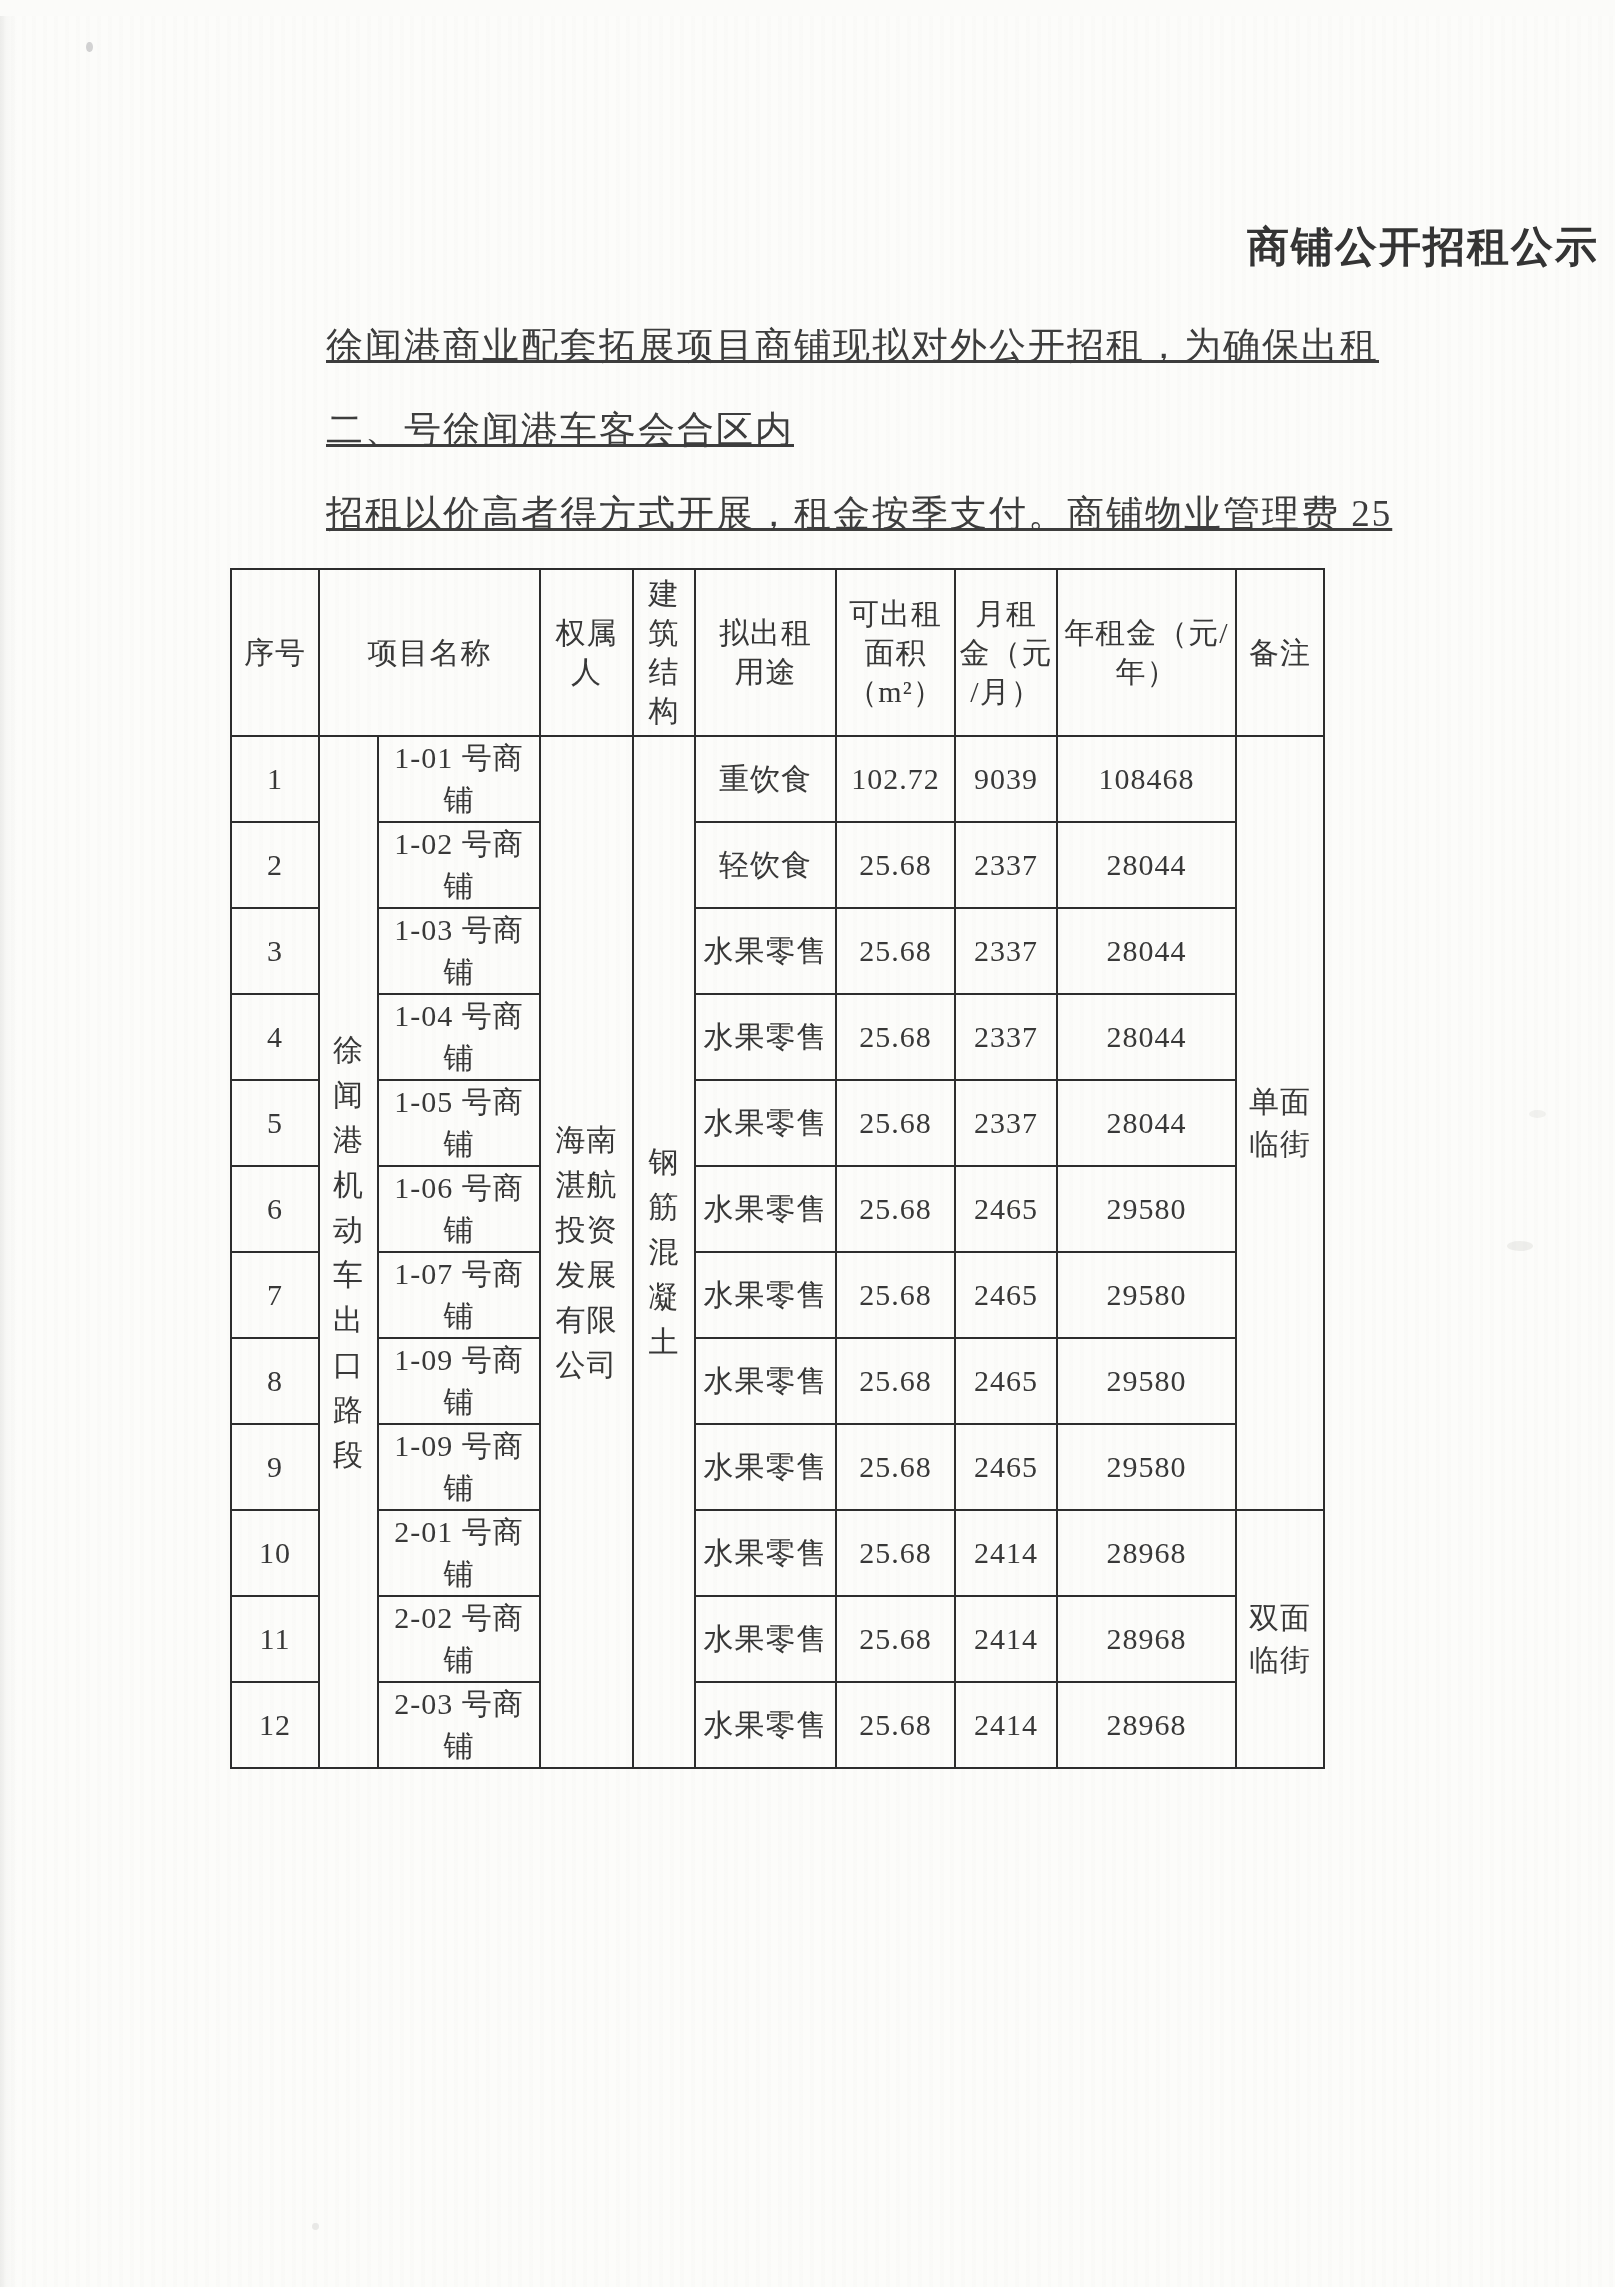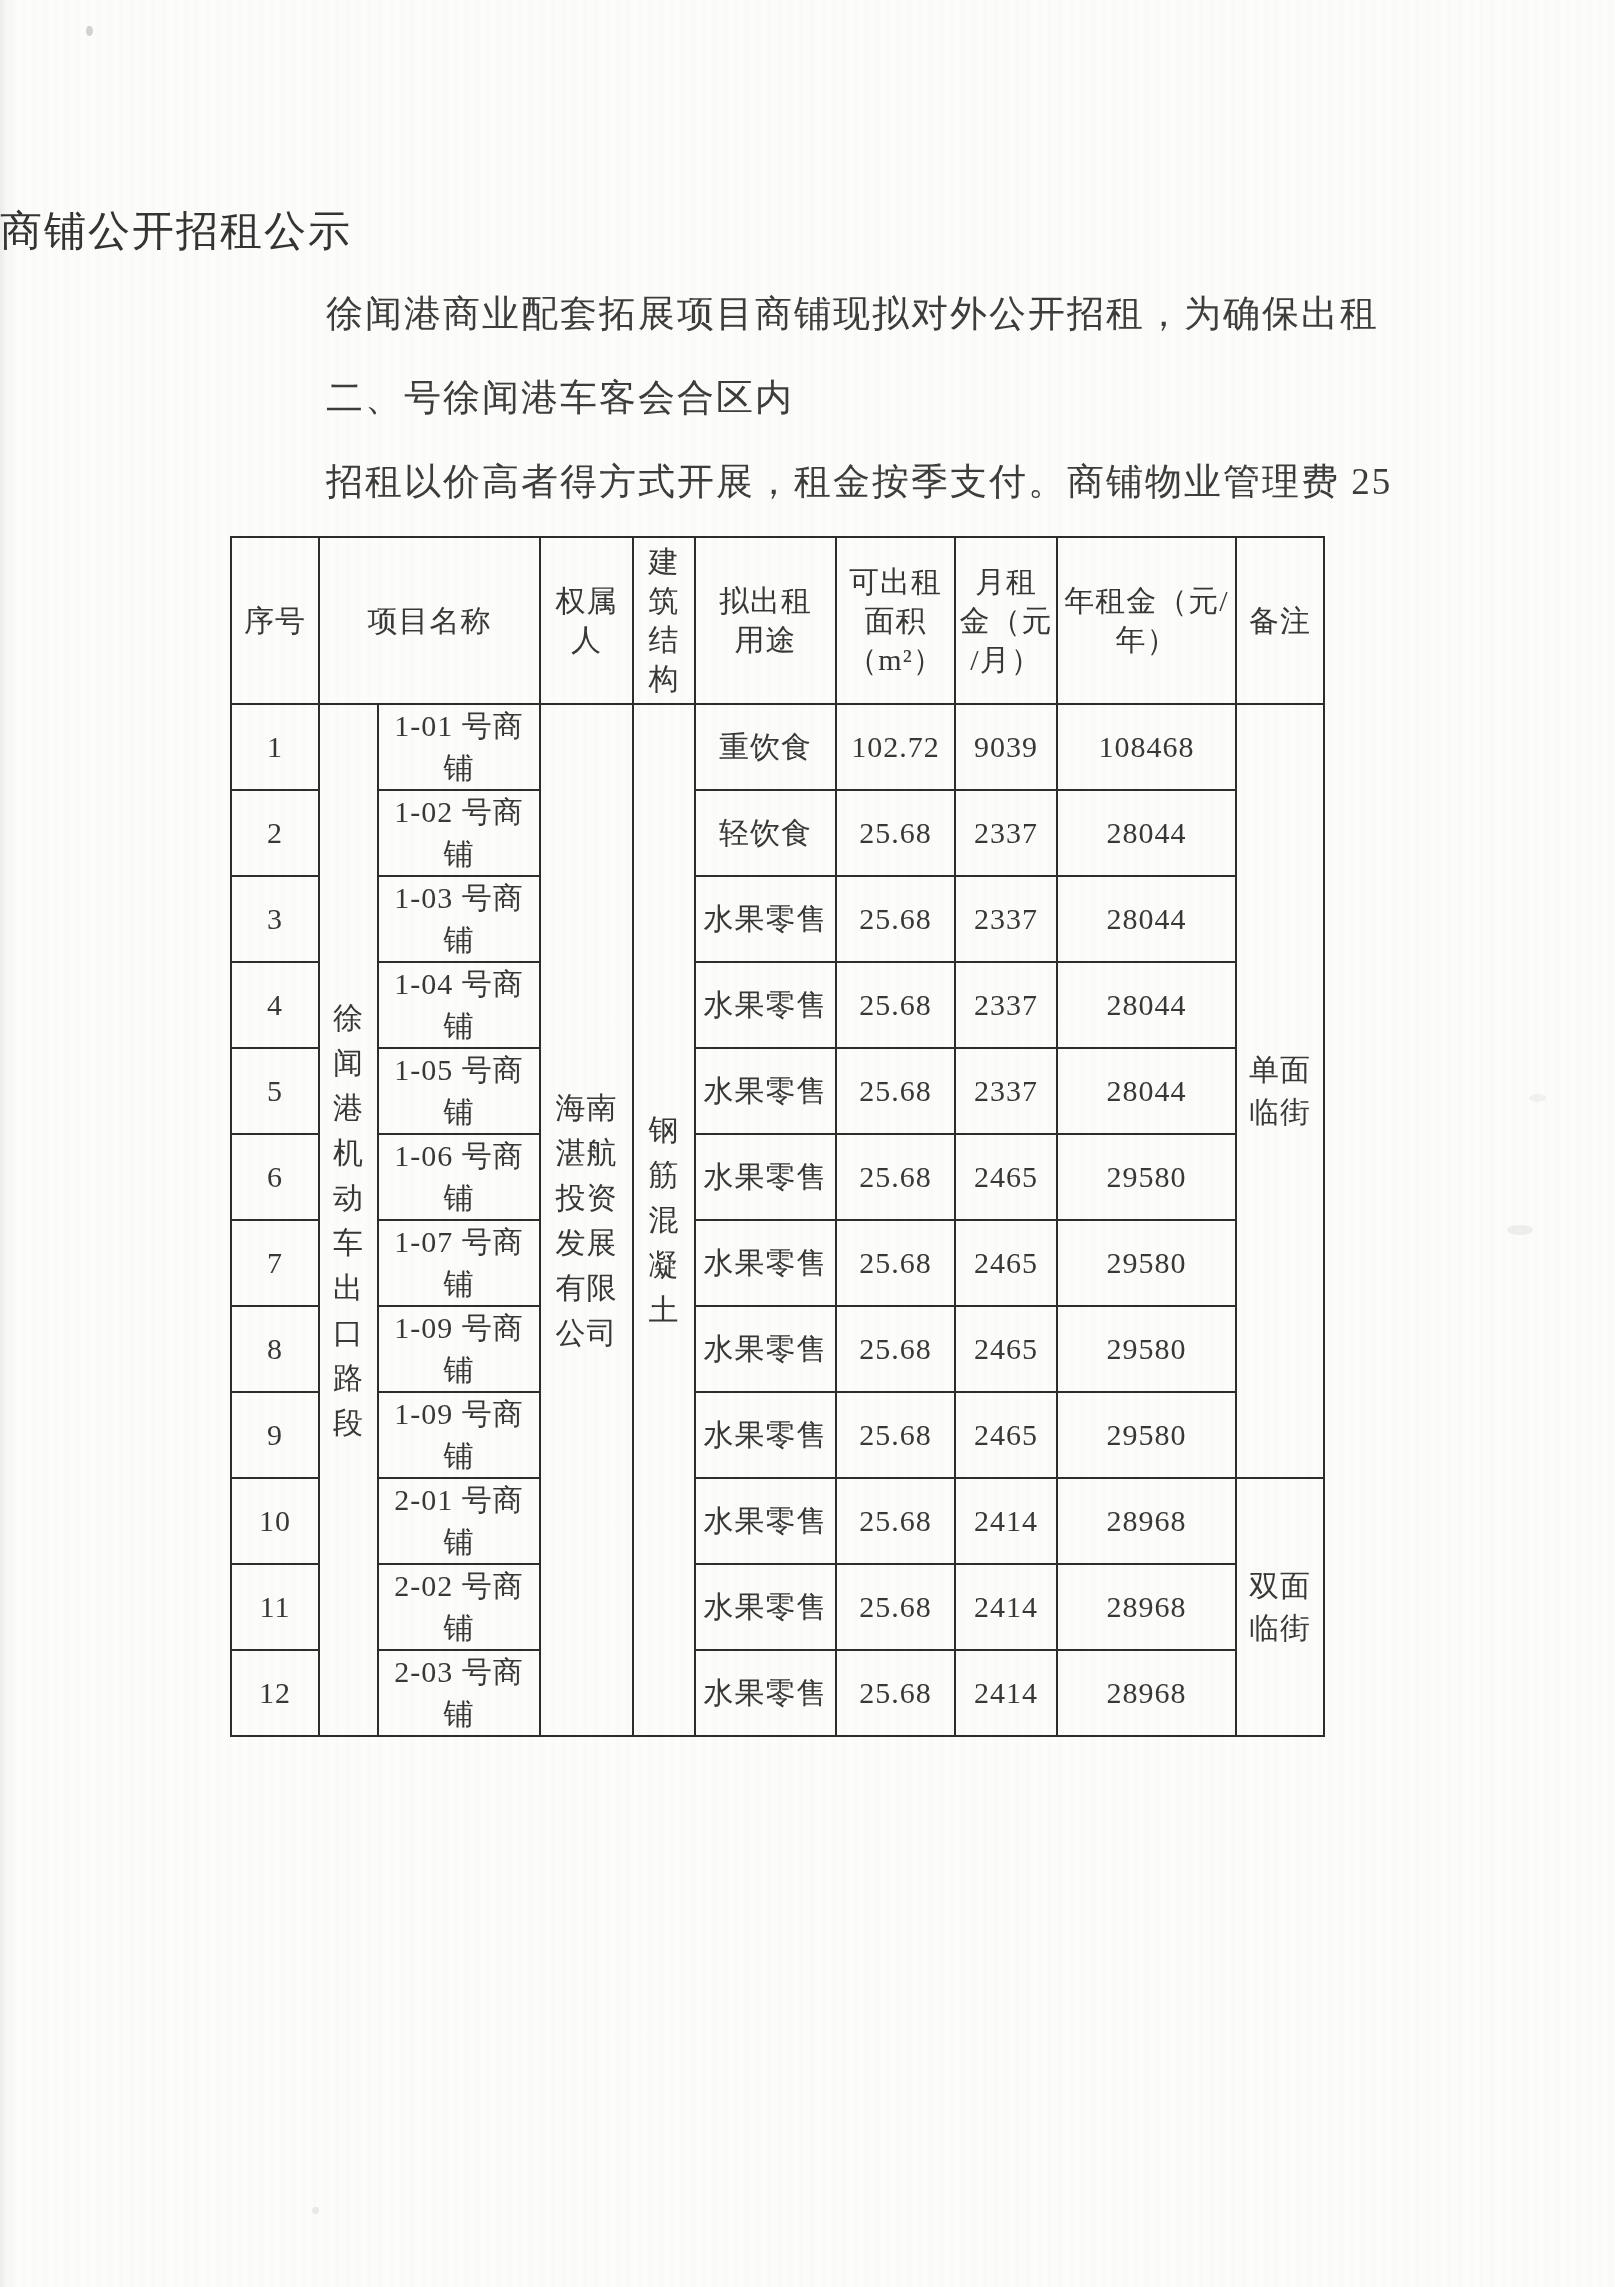--- a/index.html
+++ b/index.html
@@ -20,40 +20,41 @@
     color: #3a3a3a;
   }
   
   .speck { position: absolute; border-radius: 50%; }
   .sp1 { left: 86px;  top: 25.5px;   width: 6.9px;  height: 10.8px; background: rgba(125,125,130,0.32); }
   .sp2 { left: 1507px; top: 1225px; width: 25.5px; height: 9.8px; background: rgba(165,165,160,0.16); }
   .sp3 { left: 1529px; top: 1094px; width: 16.7px; height: 7.8px;  background: rgba(170,170,165,0.13); }
   .sp4 { left: 312px; top: 2207px; width: 6.9px;  height: 6.9px;  background: rgba(150,150,148,0.18); }
 
   .title {
-    margin: 0;
+    margin: 16px;
     padding-top: 200px;
     height: 262px; 
     line-height: 62px;
-    text-align: left;
+    text-align: right;
     font-size: 42px;
-    font-weight: 400;
+    font-weight: 700;
     letter-spacing: 2px;
     color: #343434;
   }
   .bodytext {
     padding: 9.8px 216px 0 240px;
   }
   .line {
     font-size: 37px;
     height: 84px;
     line-height: 84px;
     letter-spacing: 2px;
     white-space: nowrap;
     color: #3d3d3d;
+    text-decoration: underline;
   }
   .indent { padding-left: 86px; }
 
   table.shops {
     margin: 11.8px 0 0 230px;
     width: 1093px;
     border-collapse: collapse;
     table-layout: fixed;
     border: 2.9px solid #2d2d2d;
     text-align: center;

